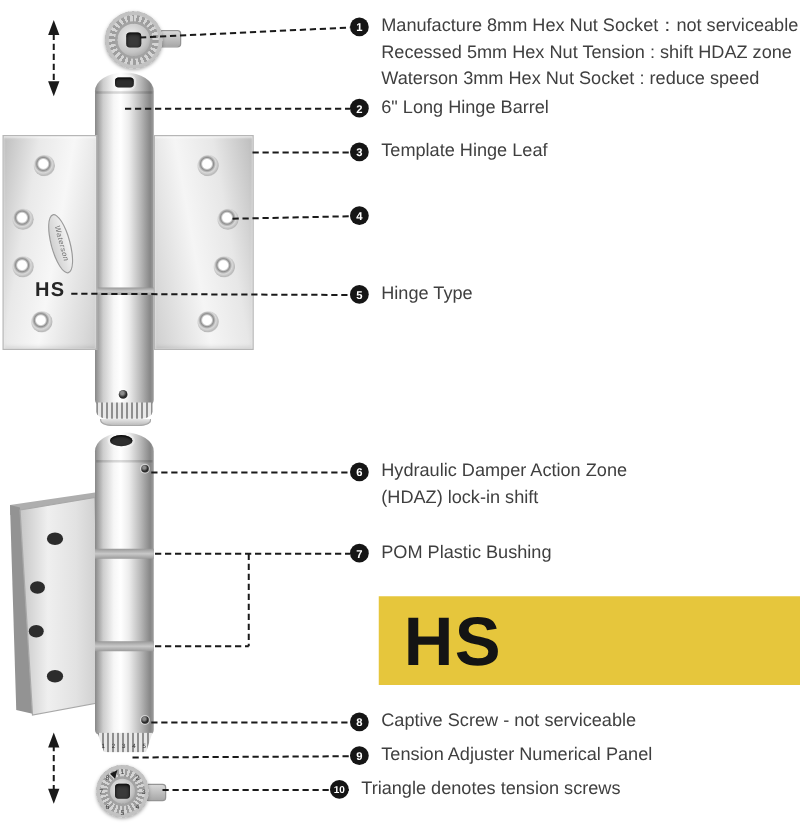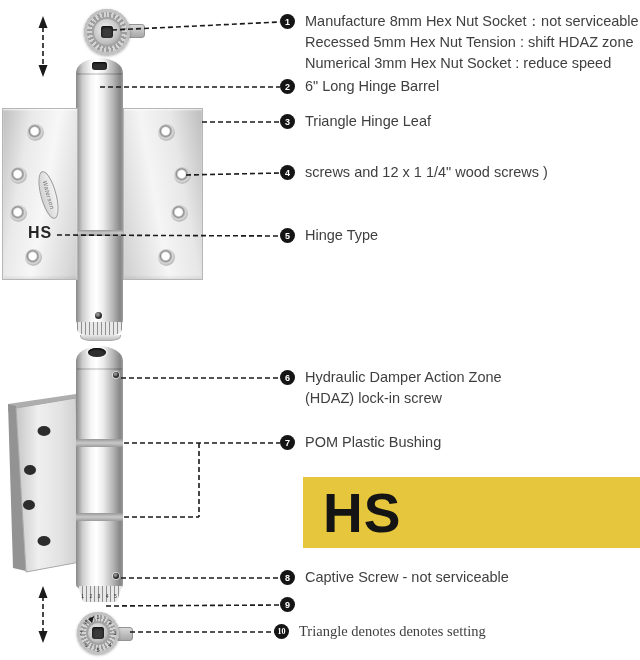--- a/index.html
+++ b/index.html
@@ -162,73 +162,75 @@
       <text x="86" y="624">8</text>
       <text x="100" y="598" font-size="5" letter-spacing="2" fill="#333333">1 2 3 4 5</text>
     </g>
   </svg>
 
   <div class="callout" style="left:280px;top:11px;">
     <div class="badge">1</div>
     <div class="lbl">
         <div>Manufacture 8mm Hex Nut Socket：not serviceable</div>
       <div>Recessed 5mm Hex Nut Tension : shift HDAZ zone</div>
-      <div>Numerical 3mm Hex Nut Socket : reduce speed</div>
+      <div>Waterson 3mm Hex Nut Socket : reduce speed</div>
       </div>
   </div>
   <div class="callout" style="left:280px;top:76px;">
     <div class="badge">2</div>
     <div class="lbl">
         <div>6" Long Hinge Barrel</div>
       </div>
   </div>
   <div class="callout" style="left:280px;top:111px;">
     <div class="badge">3</div>
     <div class="lbl">
-        <div>Triangle Hinge Leaf</div>
+        <div>Template Hinge Leaf</div>
       </div>
   </div>
   <div class="callout" style="left:280px;top:162px;">
     <div class="badge">4</div>
     <div class="lbl">
-      <div>screws and 12 x 1 1/4" wood screws )</div>
       </div>
   </div>
   <div class="callout" style="left:280px;top:225px;">
     <div class="badge">5</div>
     <div class="lbl">
         <div>Hinge Type</div>
       </div>
   </div>
   <div class="callout" style="left:280px;top:367px;">
     <div class="badge">6</div>
     <div class="lbl">
         <div>Hydraulic Damper Action Zone</div>
-      <div>(HDAZ) lock-in screw</div>
+      <div>(HDAZ) lock-in shift</div>
       </div>
   </div>
   <div class="callout" style="left:280px;top:432px;">
     <div class="badge">7</div>
     <div class="lbl">
         <div>POM Plastic Bushing</div>
       </div>
   </div>
   <div class="callout" style="left:280px;top:567px;">
     <div class="badge">8</div>
     <div class="lbl">
         <div>Captive Screw - not serviceable</div>
       </div>
   </div>
   <div class="callout" style="left:280px;top:594px;">
     <div class="badge">9</div>
-  </div>
-  <div class="callout" style="left:274px;top:621px;font-family:Liberation Serif, serif;">
+    <div class="lbl">
+        <div>Tension Adjuster Numerical Panel</div>
+      </div>
+  </div>
+  <div class="callout" style="left:264px;top:621px;">
     <div class="badge" style="font-size:8px;">10</div>
     <div class="lbl">
-        <div>Triangle denotes denotes setting</div>
+        <div>Triangle denotes tension screws</div>
       </div>
   </div>
 
   <div class="banner">
     <div class="hs">HS</div>
   </div>
 
 </div>
 
 </body></html>

